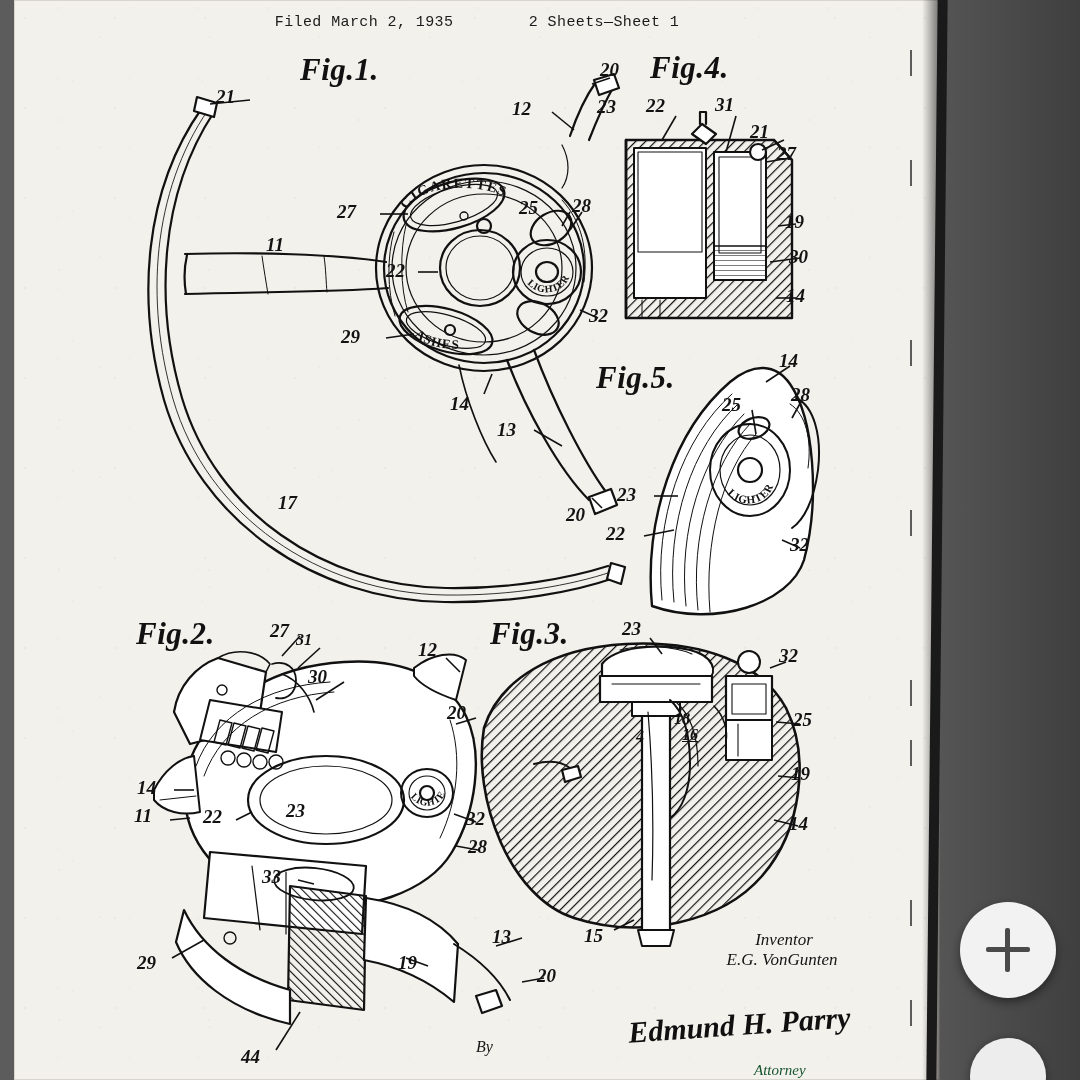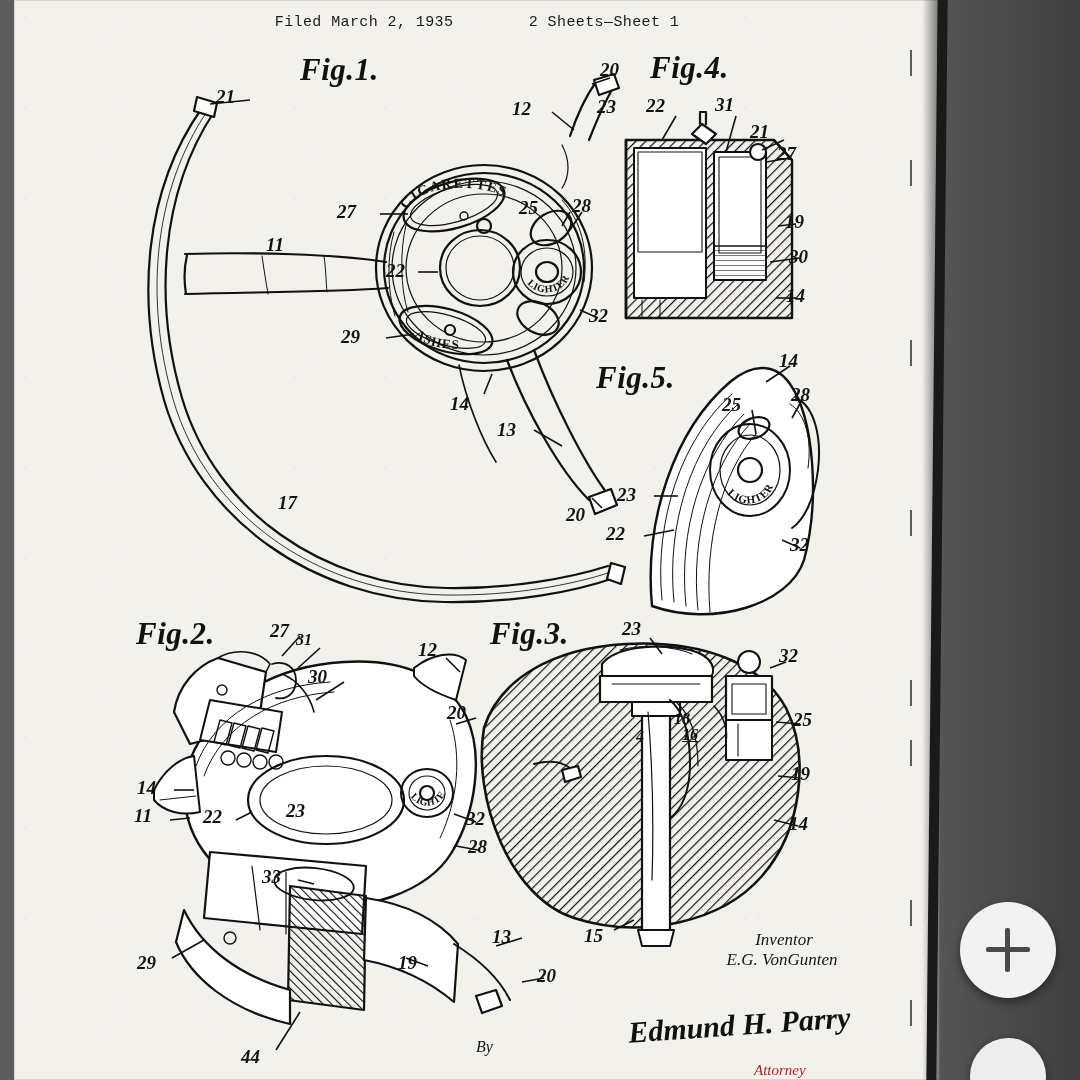--- a/index.html
+++ b/index.html
@@ -147,21 +147,21 @@
     font-size: 30px;
     color: #101010;
     transform: rotate(-4deg);
     white-space: nowrap;
   }
   .attorney {
     position: absolute;
     font-family: "Liberation Serif", serif;
     font-style: italic;
     font-size: 15px;
-    color: #b91c1c;
+    color: #14532d;
     white-space: nowrap;
   }
   .by {
     position: absolute;
     font-family: "Liberation Serif", serif;
     font-style: italic;
     font-size: 16px;
     color: #161616;
   }
 

